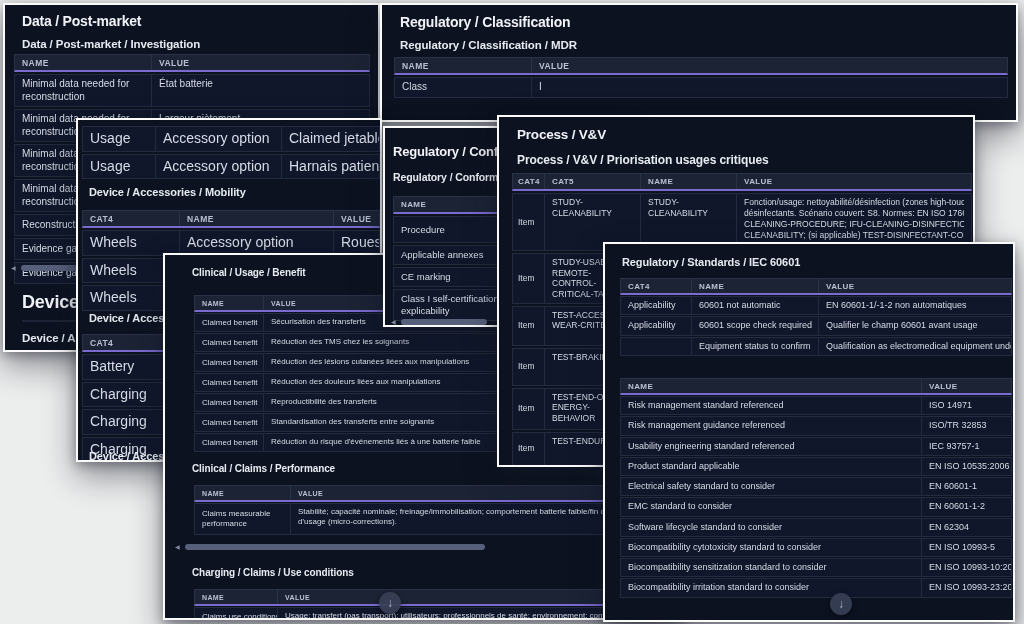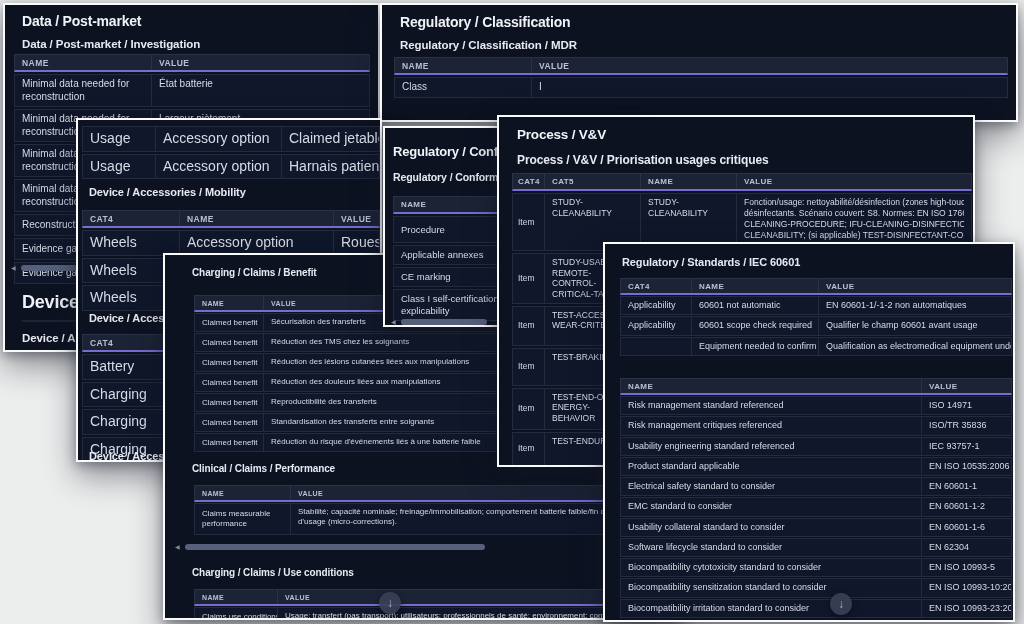--- a/index.html
+++ b/index.html
@@ -163,21 +163,21 @@
       </div>
       <div class="r" style="min-height:20px">
         <div class="c nw" style="width:96px">Charging</div>
         <div class="c" style="flex:1"></div>
       </div>
     </div>
     <div class="abs cs" style="left:11px;top:330px">Device / Accessories /</div>
   </div>
 
   <div class="card fL" style="left:163px;top:253px;width:520px;height:367px;z-index:3">
-    <div class="abs cs" style="left:27px;top:12px">Charging / Claims / Benefit</div>
+    <div class="abs cs" style="left:27px;top:12px">Clinical / Usage / Benefit</div>
     <div class="tbl" style="left:29px;top:40px;width:458px">
       <div class="hr" style="height:17px">
         <div class="hc" style="width:68px">NAME</div>
         <div class="hc" style="flex:1">VALUE</div>
       </div>
       <div class="r dense" style="min-height:19px">
         <div class="c nw" style="width:68px">Claimed benefit</div>
         <div class="c nw" style="flex:1">Sécurisation des transferts</div>
       </div>
       <div class="r dense" style="min-height:19px">
@@ -341,58 +341,54 @@
         <div class="c nw" style="width:127px">60601 not automatic</div>
         <div class="c nw" style="flex:1">EN 60601-1/-1-2 non automatiques</div>
       </div>
       <div class="r dense" style="min-height:19px">
         <div class="c nw" style="width:70px">Applicability</div>
         <div class="c nw" style="width:127px">60601 scope check required</div>
         <div class="c nw" style="flex:1">Qualifier le champ 60601 avant usage</div>
       </div>
       <div class="r dense" style="min-height:19px">
         <div class="c nw" style="width:70px"></div>
-        <div class="c nw" style="width:127px">Equipment needed to confirm</div>
+        <div class="c nw" style="width:127px">Equipment status to confirm</div>
         <div class="c nw" style="flex:1">Qualification as electromedical equipment under 60601</div>
       </div>
     </div>
     <div class="tbl" style="left:15px;top:134px;width:392px">
       <div class="hr" style="height:17px">
         <div class="hc" style="width:300px">NAME</div>
         <div class="hc" style="flex:1">VALUE</div>
       </div>
       <div class="r dense" style="min-height:18px">
         <div class="c nw" style="width:300px">Risk management standard referenced</div>
         <div class="c nw" style="flex:1">ISO 14971</div>
       </div>
       <div class="r dense" style="min-height:18px">
-        <div class="c nw" style="width:300px">Risk management critiques referenced</div>
-        <div class="c nw" style="flex:1">ISO/TR 35836</div>
+        <div class="c nw" style="width:300px">Risk management guidance referenced</div>
+        <div class="c nw" style="flex:1">ISO/TR 32853</div>
       </div>
       <div class="r dense" style="min-height:18px">
         <div class="c nw" style="width:300px">Usability engineering standard referenced</div>
         <div class="c nw" style="flex:1">IEC 93757-1</div>
       </div>
       <div class="r dense" style="min-height:18px">
         <div class="c nw" style="width:300px">Product standard applicable</div>
         <div class="c nw" style="flex:1">EN ISO 10535:2006</div>
       </div>
       <div class="r dense" style="min-height:18px">
         <div class="c nw" style="width:300px">Electrical safety standard to consider</div>
         <div class="c nw" style="flex:1">EN 60601-1</div>
       </div>
       <div class="r dense" style="min-height:18px">
         <div class="c nw" style="width:300px">EMC standard to consider</div>
         <div class="c nw" style="flex:1">EN 60601-1-2</div>
       </div>
       <div class="r dense" style="min-height:18px">
-        <div class="c nw" style="width:300px">Usability collateral standard to consider</div>
-        <div class="c nw" style="flex:1">EN 60601-1-6</div>
-      </div>
-      <div class="r dense" style="min-height:18px">
         <div class="c nw" style="width:300px">Software lifecycle standard to consider</div>
         <div class="c nw" style="flex:1">EN 62304</div>
       </div>
       <div class="r dense" style="min-height:18px">
         <div class="c nw" style="width:300px">Biocompatibility cytotoxicity standard to consider</div>
         <div class="c nw" style="flex:1">EN ISO 10993-5</div>
       </div>
       <div class="r dense" style="min-height:18px">
         <div class="c nw" style="width:300px">Biocompatibility sensitization standard to consider</div>
         <div class="c nw" style="flex:1">EN ISO 10993-10:2023</div>

